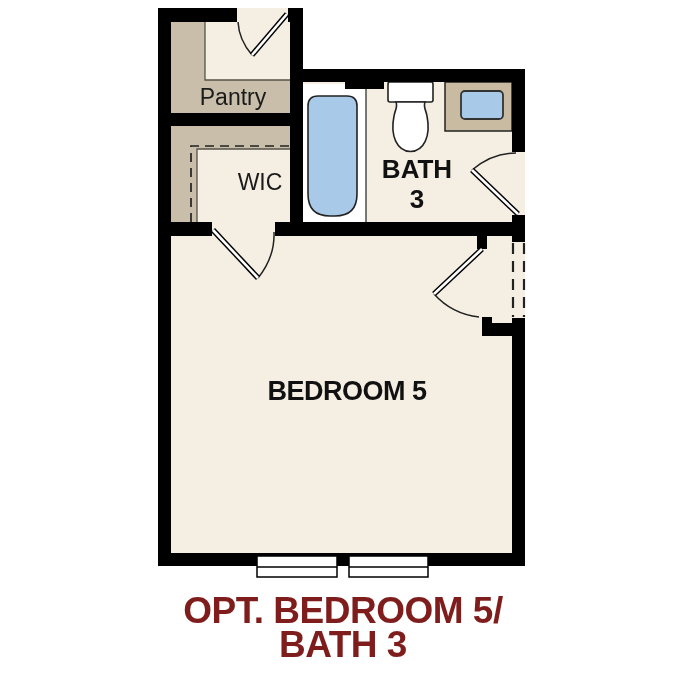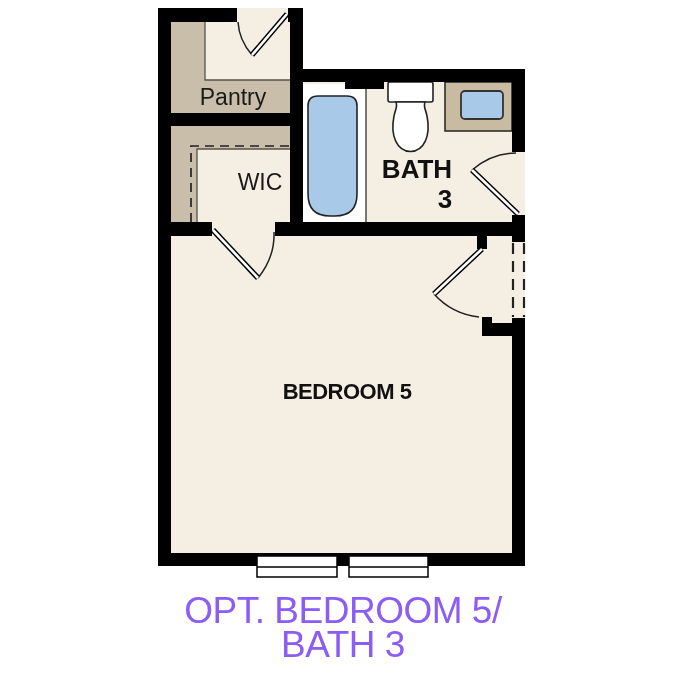--- a/index.html
+++ b/index.html
@@ -3,28 +3,28 @@
 <meta charset="utf-8">
 <style>
   html,body{margin:0;padding:0;background:#ffffff;}
   #canvas{
     position:relative;width:687px;height:687px;background:#ffffff;overflow:hidden;
     font-family:"Liberation Sans", sans-serif;
   }
   #plan-svg{position:absolute;left:0;top:0;}
   .label{
     position:absolute;transform:translate(-50%,-50%);
-    color:#1a1a1a;white-space:pre;text-align:right;line-height:1.1;
+    color:#1a1a1a;white-space:pre;text-align:center;line-height:1.1;
   }
   .label-regular{font-size:23px;font-weight:400;}
   .label-bath{font-size:26px;font-weight:700;line-height:30px;color:#111;}
-  .label-bedroom{font-size:22px;font-weight:700;letter-spacing:-0.5px;color:#111;}
+  .label-bedroom{font-size:27px;font-weight:700;letter-spacing:-0.5px;color:#111;}
   .caption{
     position:absolute;left:343px;top:628px;transform:translate(-50%,-50%);
-    font-size:37px;font-weight:400;line-height:34px;color:#8b5cf6;
+    font-size:37px;font-weight:700;line-height:34px;color:#7f1d1d;
     text-align:center;white-space:pre;letter-spacing:-0.5px;
   }
 </style>
 </head>
 <body>
 
 <div id="canvas">
 
   <svg id="plan-svg" width="687" height="687" viewBox="0 0 687 687">
 

